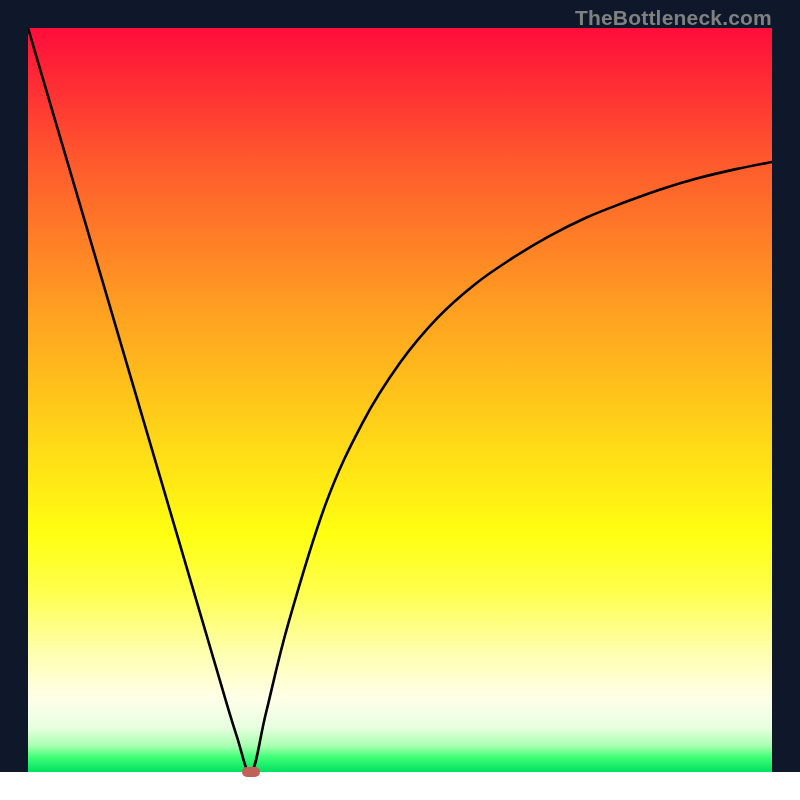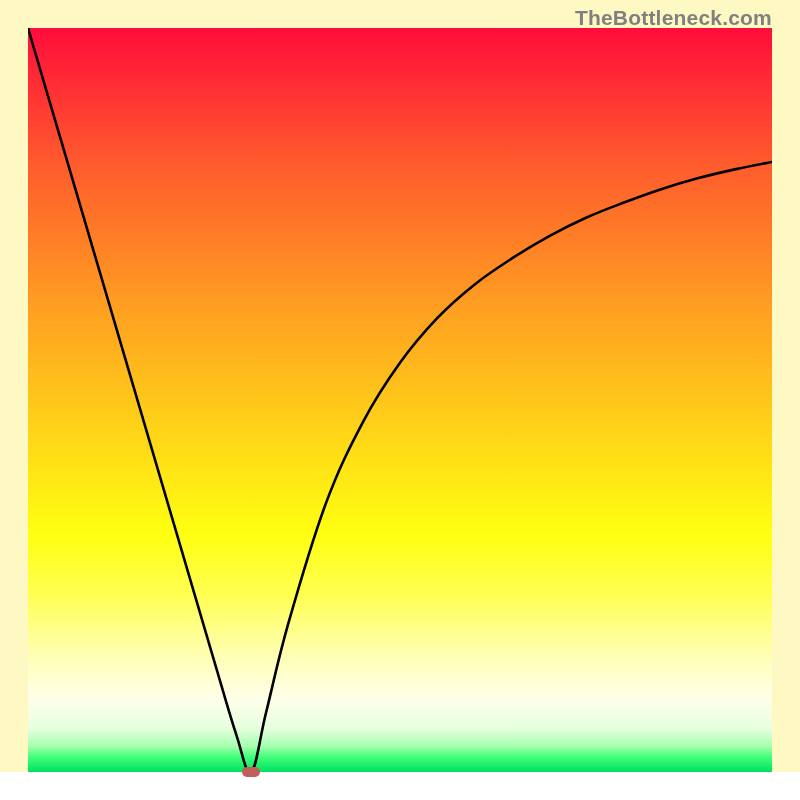--- a/index.html
+++ b/index.html
@@ -7,21 +7,21 @@
     padding: 0;
     width: 800px;
     height: 800px;
     overflow: hidden;
     font-family: Arial, Helvetica, sans-serif;
   }
   .chart-frame {
     position: relative;
     width: 800px;
     height: 772px;
-    background: #fef9c3;
+    background: #0f172a;
   }
   .plot-area {
     position: absolute;
     left: 28px;
     top: 28px;
     width: 744px;
     height: 744px;
     background: linear-gradient(to bottom,
       #ff0d3b 0%,
       #ff2f34 8%,

